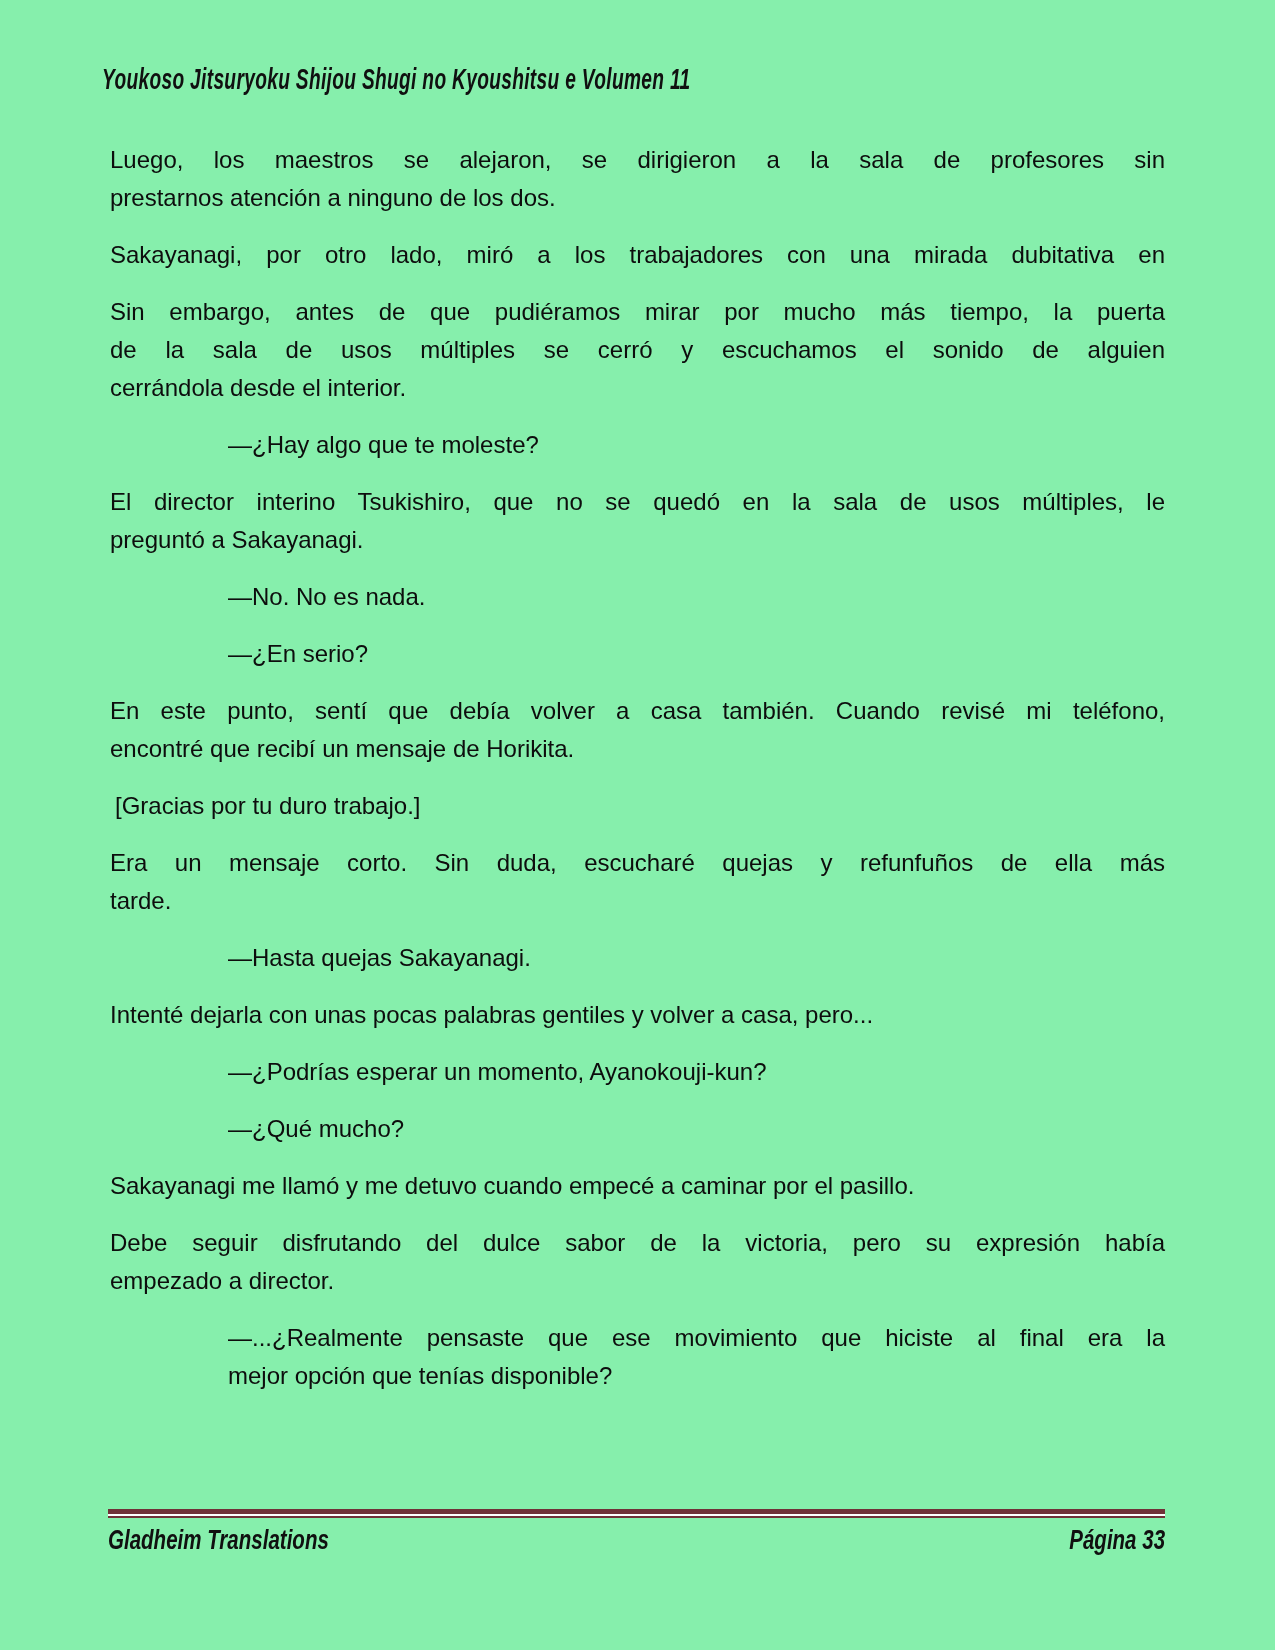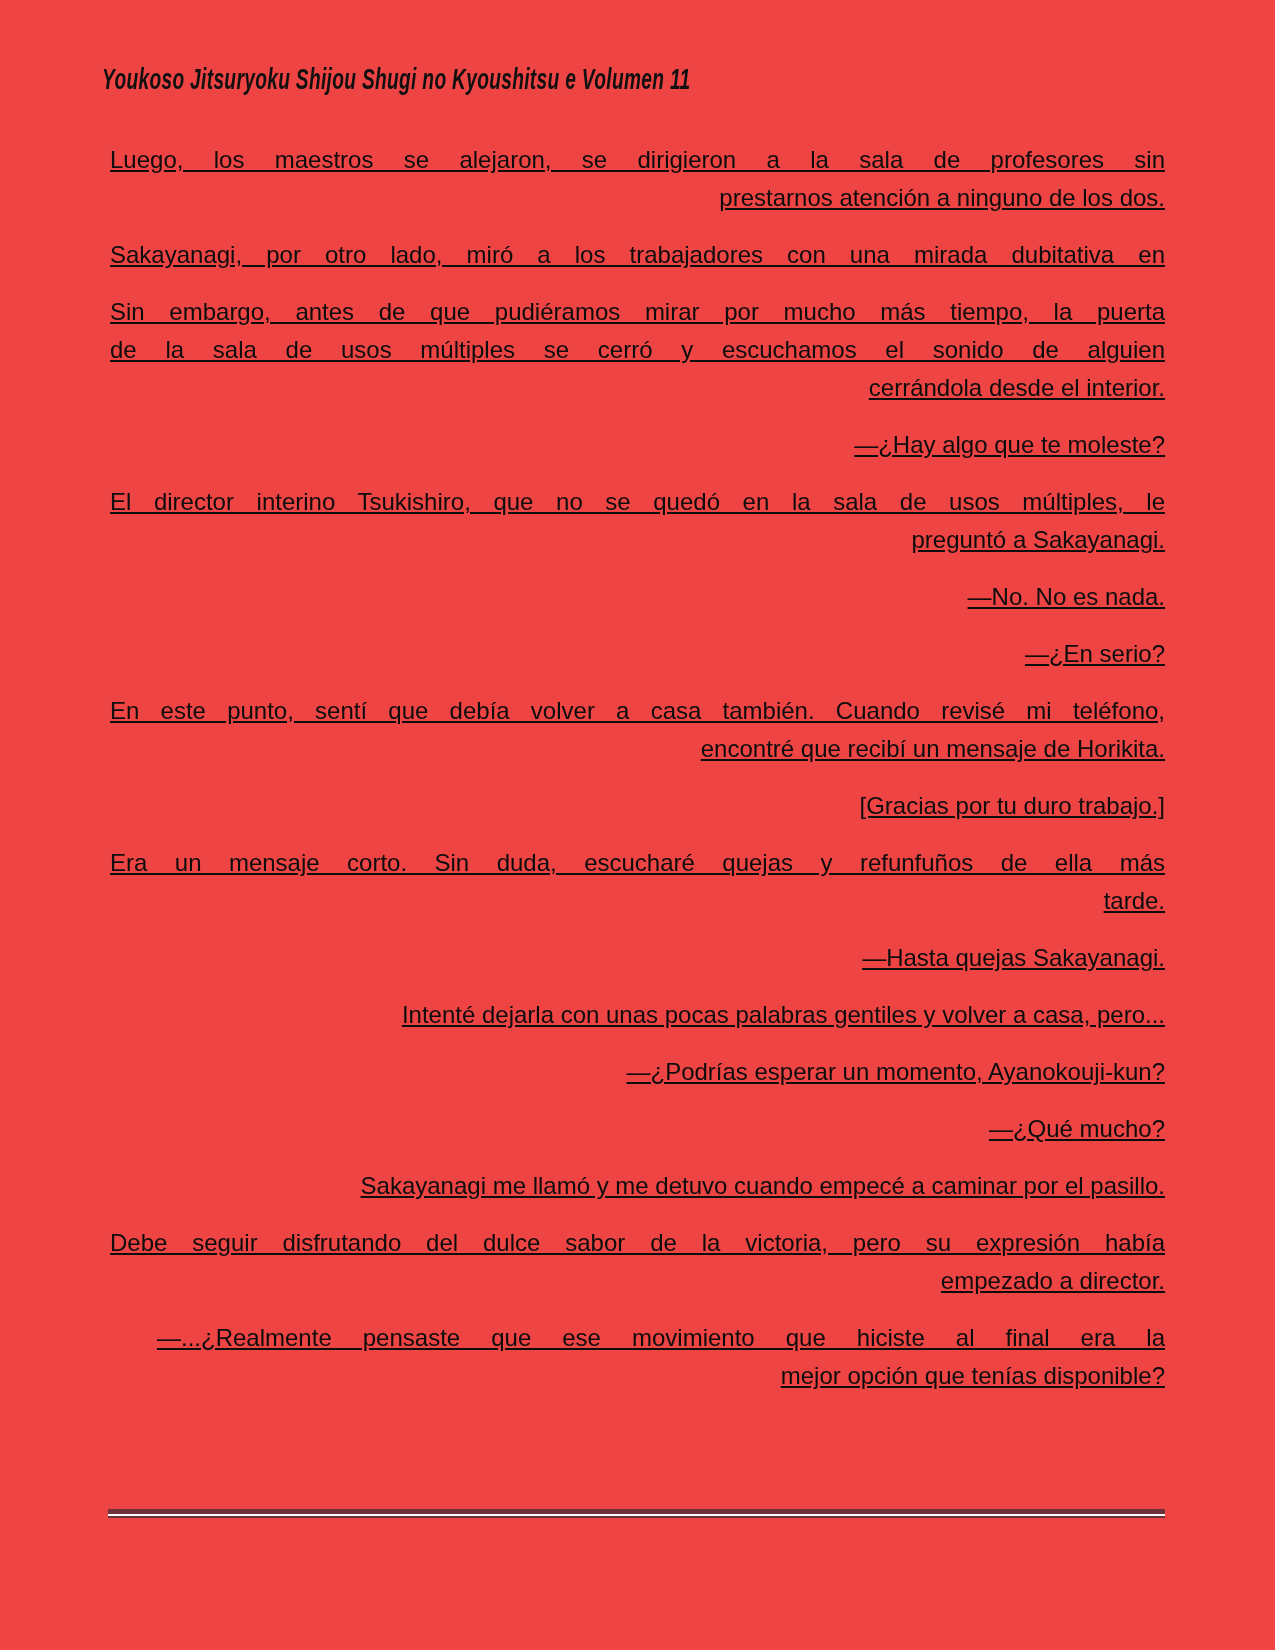--- a/index.html
+++ b/index.html
@@ -1,27 +1,26 @@
 <!DOCTYPE html>
 <html><head>
 <meta charset="utf-8">
 <style>
   html,body { margin:0; padding:0; background:#e8e8e8; }
   .page {
     position: relative;
     width: 1275px;
     height: 1650px;
     margin: 0 auto;
-    background: #ef4444;
+    background: #86efac;
     font-family: "Liberation Sans", sans-serif;
     color: #0d0d0d;
     overflow: hidden;
     box-sizing: border-box;
     padding: 62px 110px 0 110px;
-    text-decoration: underline;
   }
   
   .header {
     line-height: 34px;
     margin-bottom: 40px;
     white-space: nowrap;
   }
   .header .squeeze {
     display: inline-block;
     transform: scaleX(0.66);
@@ -29,27 +28,27 @@
     font-weight: bold;
     font-style: italic;
     font-size: 29px;
     letter-spacing: 0.5px;
     color: #101010;
     margin-left: -8px;
   }
   
   .doc-body { width: 1055px; }
   .para { margin: 0 0 19px 0; }
-  .para.indent { margin-left: 47px; }
+  .para.indent { margin-left: 118px; }
   .para.bracket .line { padding-left: 5px; }
   .line {
     font-size: 24px;
     line-height: 38px;
     white-space: normal;
-    text-align: right;
+    text-align: left;
   }
   .line.fill {
     text-align: justify;
     text-align-last: justify;
   }
   
   .footer {
     position: absolute;
     left: 108px;
     right: 110px;
@@ -144,15 +143,19 @@
         <div class="line">empezado a director.</div>
       </div>
       <div class="para indent">
         <div class="line fill">—...¿Realmente pensaste que ese movimiento que hiciste al final era la</div>
         <div class="line">mejor opción que tenías disponible?</div>
       </div>
     </div>
 
   <div class="footer">
     <div class="footer-rule" style="border-top-color: rgb(112, 49, 56); border-bottom-color: rgb(112, 49, 56);"></div>
+    <div class="footer-row">
+      <span class="ft left">Gladheim Translations</span>
+      <span class="ft right">Página 33</span>
+    </div>
   </div>
 
 </div>
 
 </body></html>

